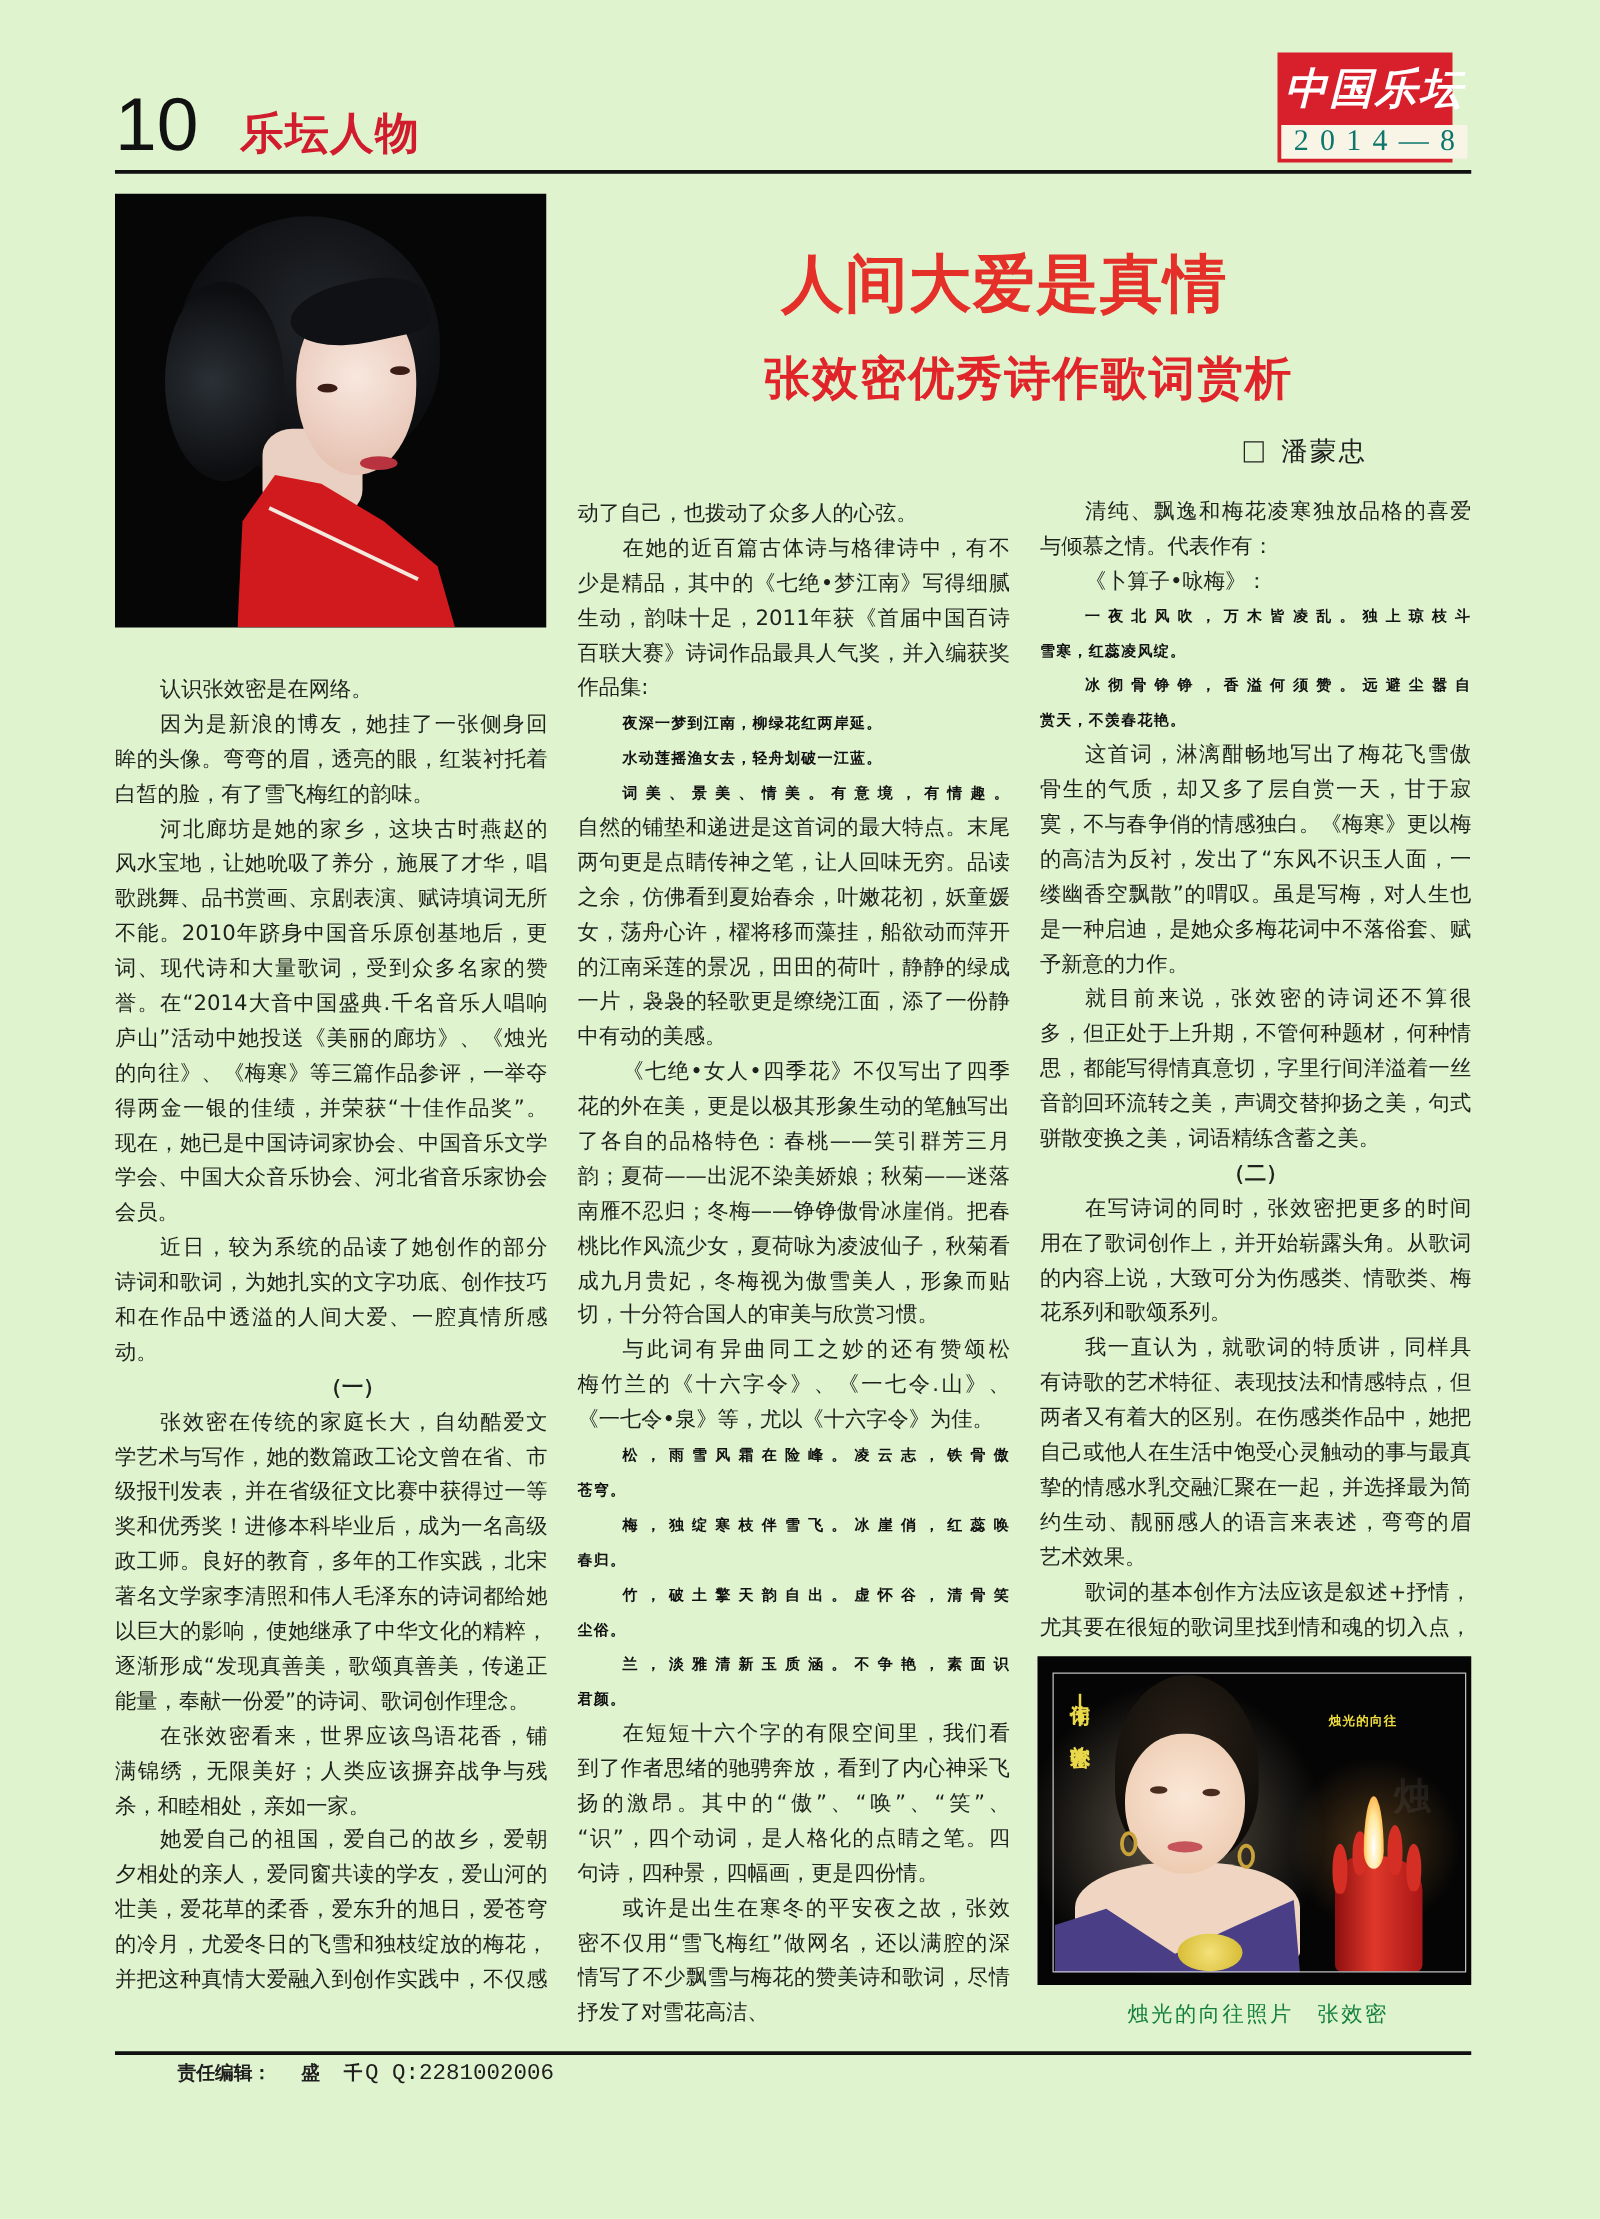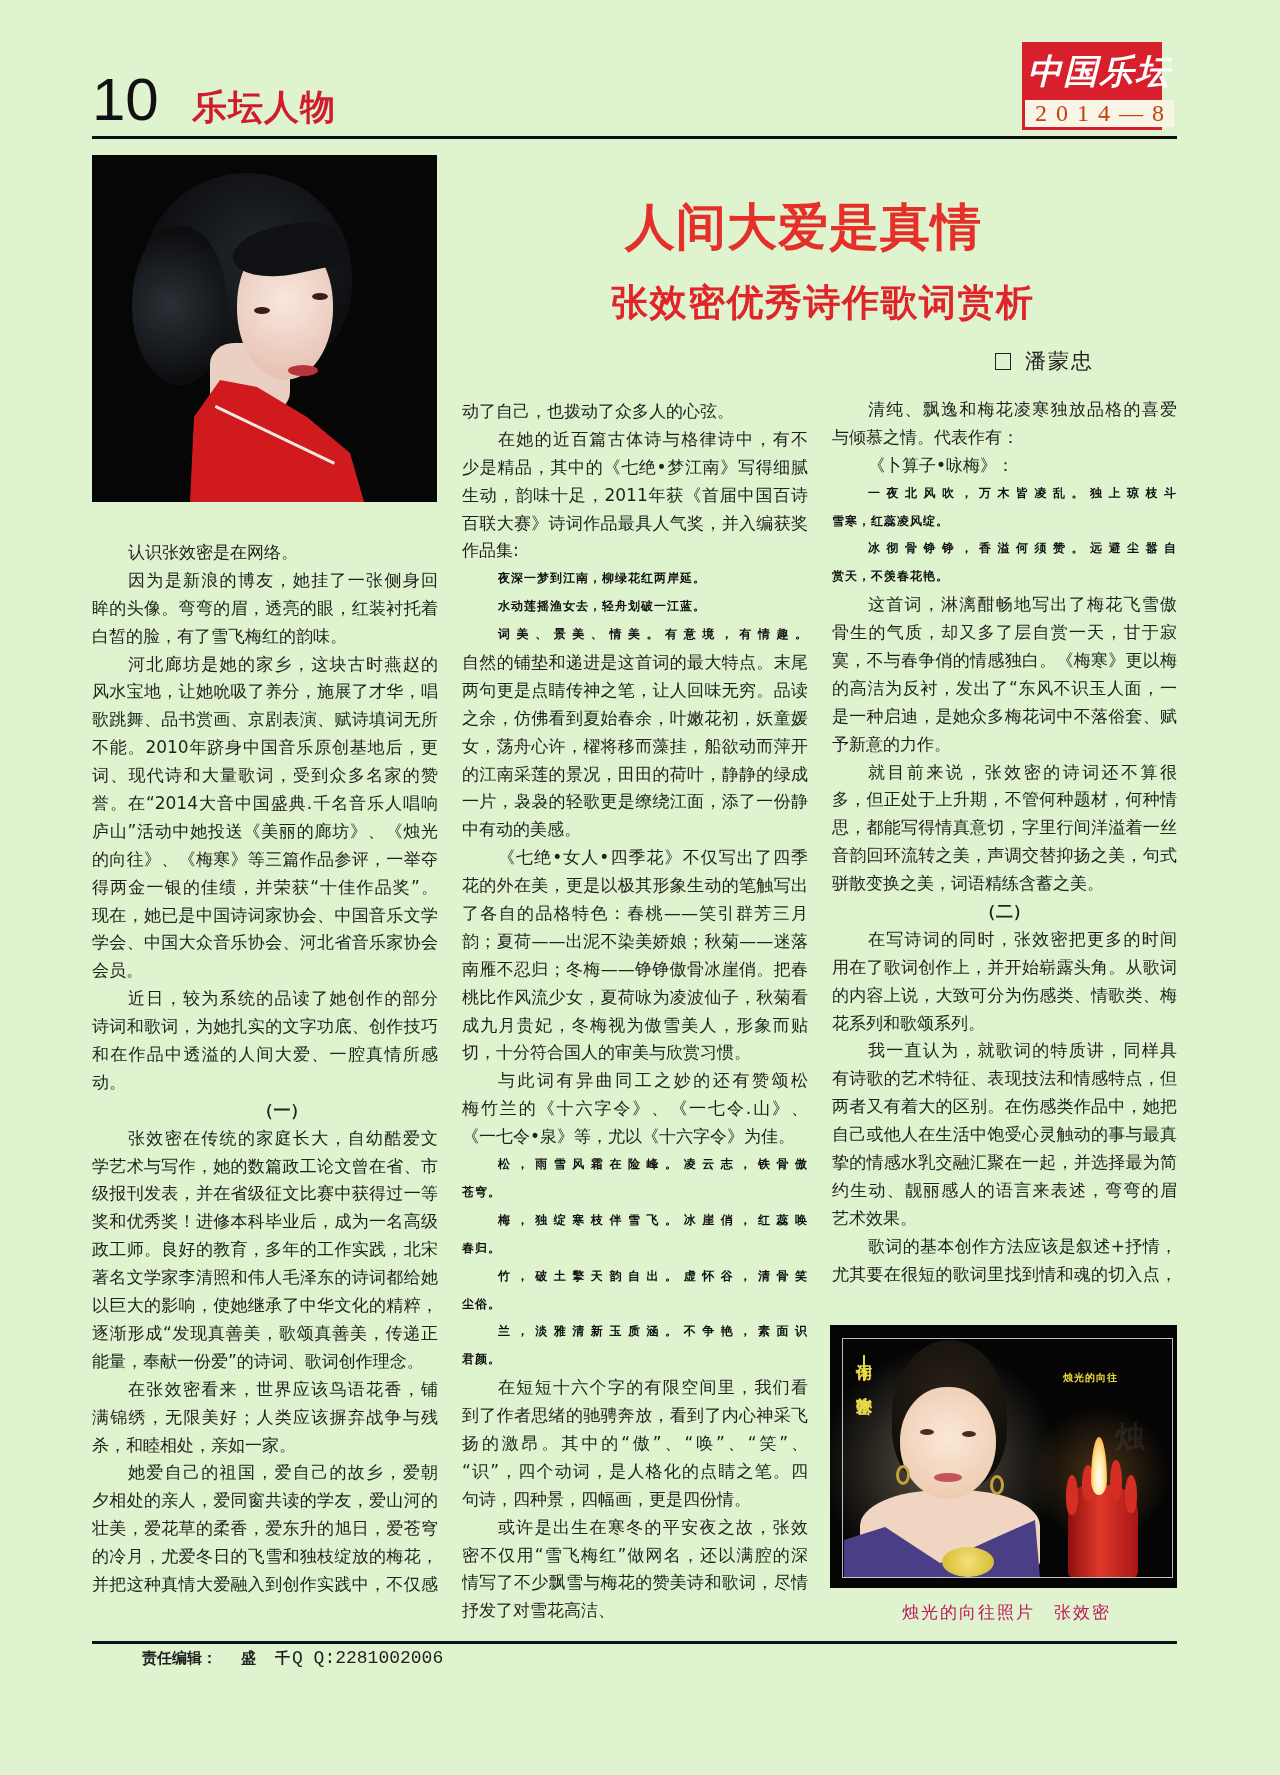--- a/index.html
+++ b/index.html
@@ -12,21 +12,21 @@
   }
   .abs { position: absolute; }
 
   
   .page-num { left: 92px; top: 70px; font-family: "Liberation Sans", sans-serif; font-size: 60px; line-height: 60px; color: #111; }
   .section-tag { left: 192px; top: 88px; font-size: 35px; line-height: 38px; font-weight: bold; color: #d11c2e; letter-spacing: 1px; }
   .logo { left: 1022px; top: 42px; width: 140px; height: 88px; background: #d8202c; }
   .logo-title { position: absolute; left: 0; top: 4px; width: 155px; text-align: center; color: #fff;
                 font-family: "DejaVu Serif", serif; font-style: italic; font-weight: bold; font-size: 34px; line-height: 50px; letter-spacing: 2px; }
   .logo-issue { position: absolute; left: 3px; top: 58px; width: 149px; height: 27px; background: #f8f4e6;
-                text-align: center; font-family: "Liberation Serif", serif; font-size: 24px; line-height: 27px; letter-spacing: 9px; color: #c2410c; padding-left: 9px; }
+                text-align: center; font-family: "Liberation Serif", serif; font-size: 24px; line-height: 27px; letter-spacing: 9px; color: #0f766e; padding-left: 9px; }
   .rule { left: 92px; width: 1085px; height: 3px; background: #111; }
 
   
   .title { left: 625px; top: 202px; font-size: 50px; line-height: 50px; font-weight: bold; color: #e5302a; letter-spacing: 1px; white-space: nowrap; }
   .subtitle { left: 611px; top: 282px; font-family: "DejaVu Serif", serif; font-weight: bold; font-size: 37px; line-height: 40px; color: #e0242a; letter-spacing: 1.5px; white-space: nowrap; }
   .author { left: 995px; top: 349px; font-family: "DejaVu Serif", serif; font-size: 21px; line-height: 24px; color: #1e1e1e; white-space: nowrap; display: flex; align-items: center; }
   .author-box { display: inline-block; width: 16px; height: 17px; border: 1.5px solid #222; margin-right: 14px; }
   .author-name { letter-spacing: 2px; }
 
   
@@ -72,21 +72,21 @@
                border-radius: 30% 45% 6% 6% / 22% 30% 6% 6%; }
   .p2-drip { width: 12px; border-radius: 50% 50% 40% 40%; background: #d52e24; }
   .p2-flame { left: 261px; top: 112px; width: 16px; height: 58px; border-radius: 50% 50% 50% 50% / 75% 75% 25% 25%;
               background: radial-gradient(ellipse at 50% 70%, #ffffff, #ffe79a 45%, #ff9d2a 85%); }
   .p2-vtext { left: 24px; top: 26px; width: 20px; color: #e9d84a; font-weight: bold; font-size: 16px; line-height: 18px; text-align: center; }
   .p2-vtext span { display: block; writing-mode: vertical-rl; margin: 0 auto; }
   .p2-vsep { width: 2px; height: 26px; background: #e9d84a; margin: 4px auto; }
   .p2-song { left: 233px; top: 44px; color: #efdd3d; font-family: "DejaVu Serif", serif; font-weight: bold; font-size: 10px; line-height: 18px; letter-spacing: 1px; white-space: nowrap; }
   .p2-watermark { left: 285px; top: 92px; color: rgba(255,255,255,0.07); font-size: 30px; font-weight: bold; }
 
-  .caption { left: 902px; top: 1600px; font-family: "DejaVu Serif", serif; font-size: 17px; line-height: 24px; letter-spacing: 2px; white-space: nowrap; color: #be185d; text-align: center; }
+  .caption { left: 902px; top: 1600px; font-family: "DejaVu Serif", serif; font-size: 17px; line-height: 24px; letter-spacing: 2px; white-space: nowrap; color: #15803d; text-align: center; }
 
   
   .footer { left: 142px; top: 1648px; font-family: "DejaVu Serif", serif; font-weight: bold; font-size: 15px; line-height: 20px; white-space: nowrap; color: #1e1e1e; }
   .footer .f-name { margin-left: 24px; letter-spacing: 2px; text-align: right; }
   .footer .f-qq { font-family: "Liberation Mono", monospace; font-weight: normal; font-size: 18px; }
 </style>
 </head>
 <body>
 
 <div class="abs page-num">10</div>
@@ -210,20 +210,21 @@
   <div class="ln end">与倾慕之情。代表作有：</div>
   <div class="ln ind end">《卜算子•咏梅》：</div>
   <div class="ln kai ind">一夜北风吹，万木皆凌乱。独上琼枝斗</div>
   <div class="ln kai end">雪寒，红蕊凌风绽。</div>
   <div class="ln kai ind">冰彻骨铮铮，香溢何须赞。远避尘嚣自</div>
   <div class="ln kai end">赏天，不羡春花艳。</div>
   <div class="ln ind">这首词，淋漓酣畅地写出了梅花飞雪傲</div>
   <div class="ln">骨生的气质，却又多了层自赏一天，甘于寂</div>
   <div class="ln">寞，不与春争俏的情感独白。《梅寒》更以梅</div>
   <div class="ln">的高洁为反衬，发出了“东风不识玉人面，一</div>
+  <div class="ln">缕幽香空飘散”的喟叹。虽是写梅，对人生也</div>
   <div class="ln">是一种启迪，是她众多梅花词中不落俗套、赋</div>
   <div class="ln end">予新意的力作。</div>
   <div class="ln ind">就目前来说，张效密的诗词还不算很</div>
   <div class="ln">多，但正处于上升期，不管何种题材，何种情</div>
   <div class="ln">思，都能写得情真意切，字里行间洋溢着一丝</div>
   <div class="ln">音韵回环流转之美，声调交替抑扬之美，句式</div>
   <div class="ln end">骈散变换之美，词语精练含蓄之美。</div>
   <div class="ln sec">（二）</div>
   <div class="ln ind">在写诗词的同时，张效密把更多的时间</div>
   <div class="ln">用在了歌词创作上，并开始崭露头角。从歌词</div>

